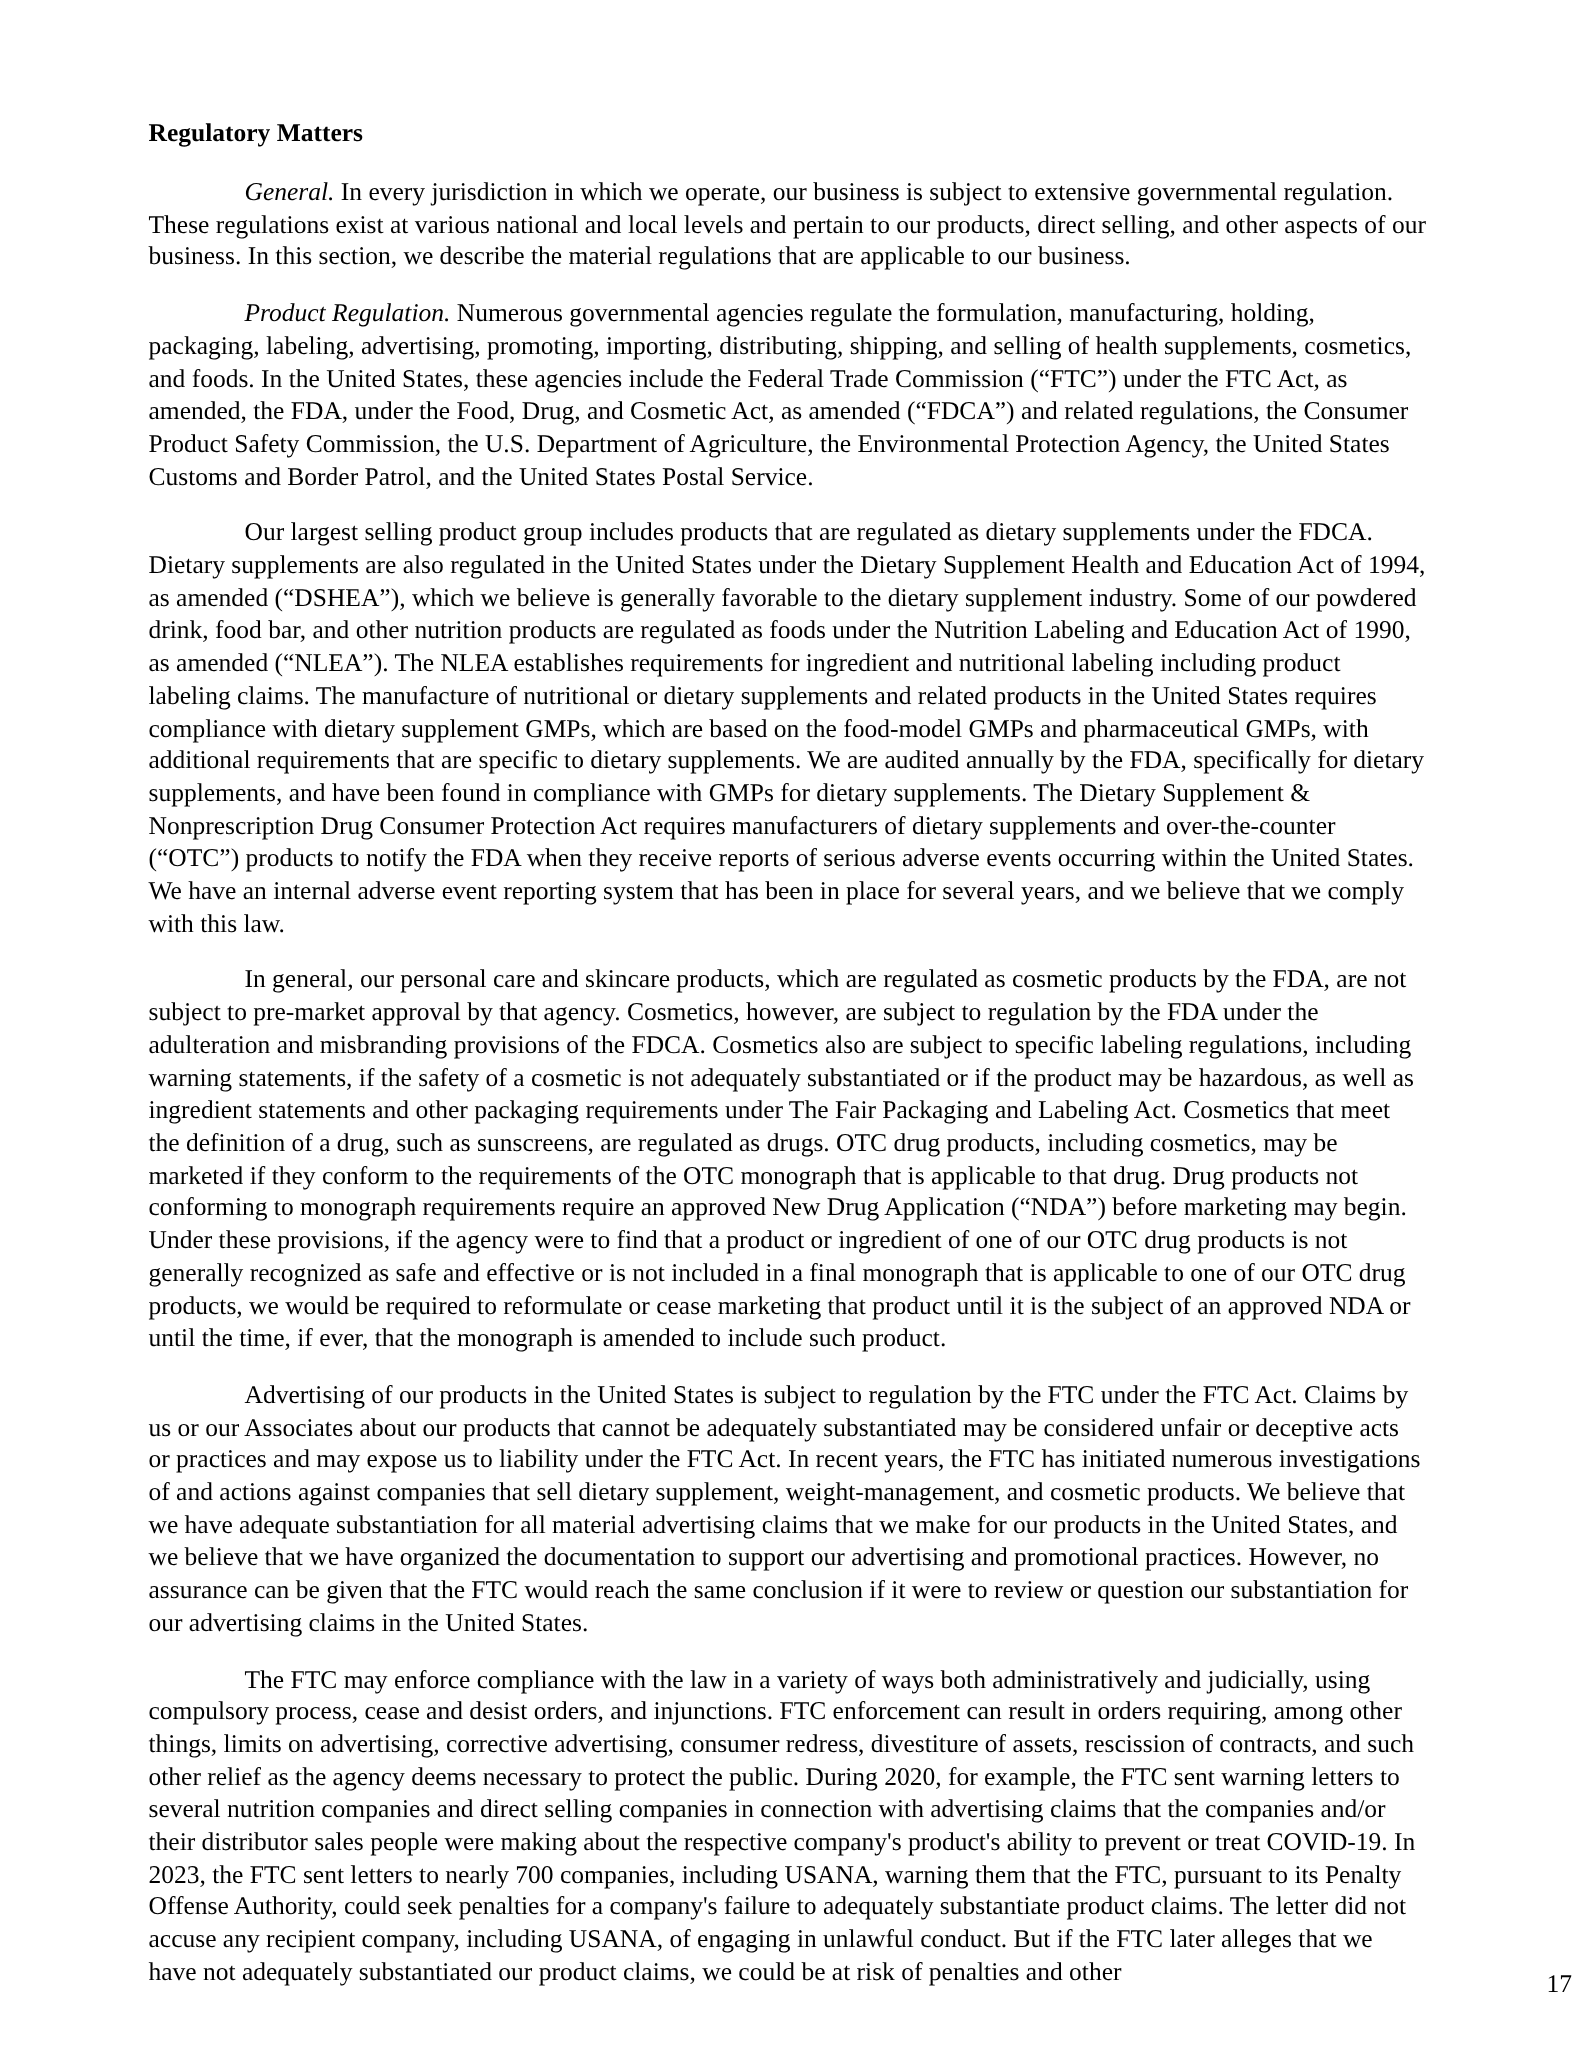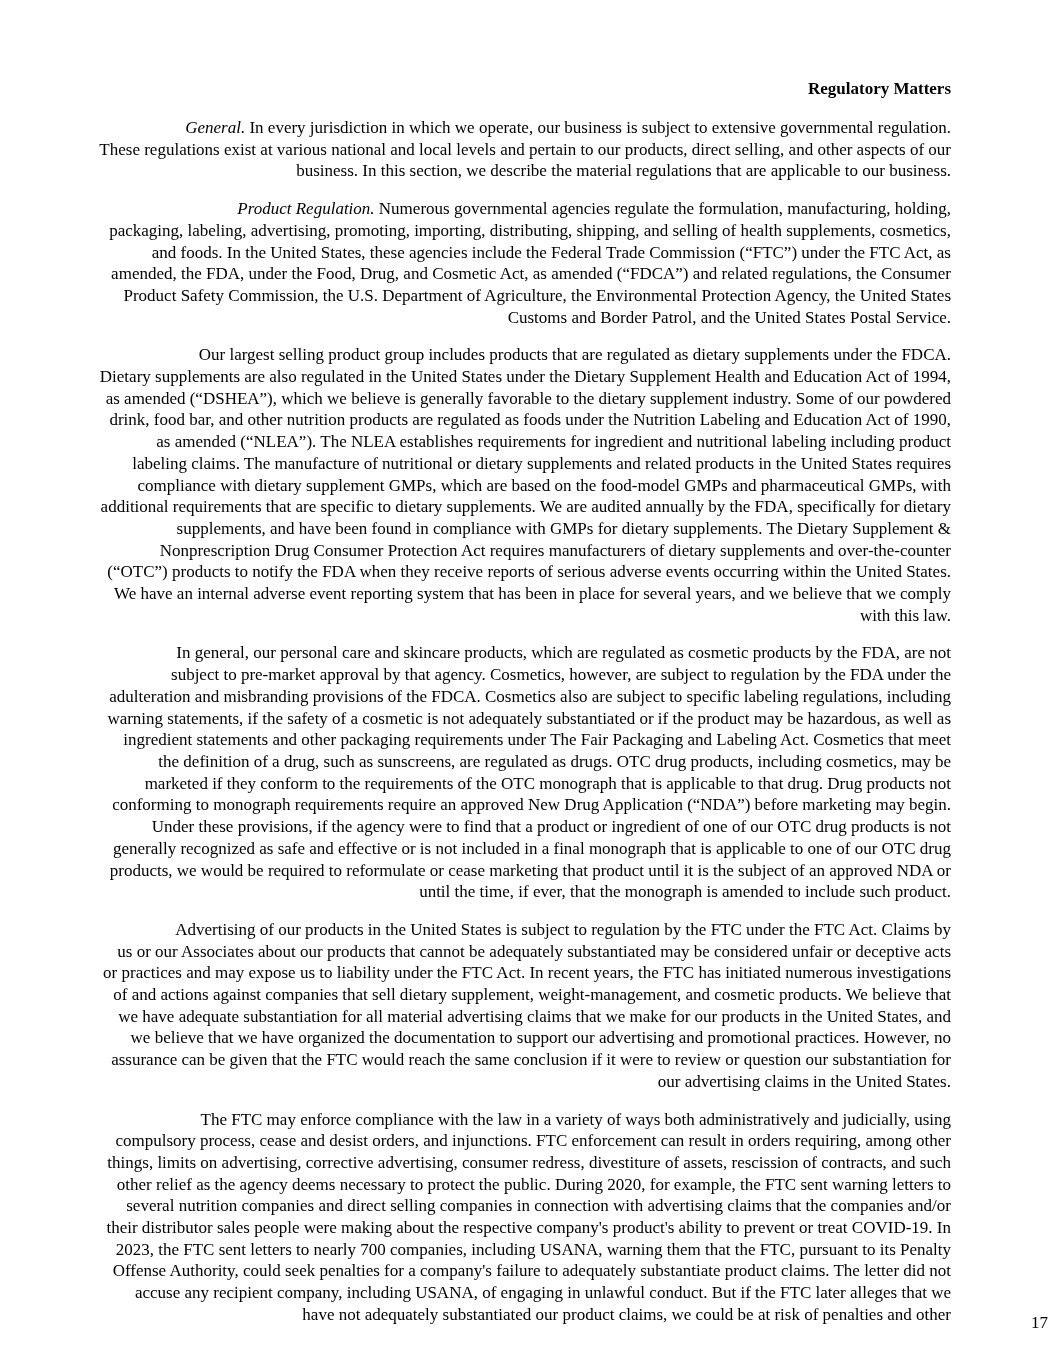--- a/index.html
+++ b/index.html
@@ -26,28 +26,27 @@
     position: absolute;
     left: 99px;
     top: 78px;
     width: 852px;
   }
   .heading {
     font-size: 17px;
     font-weight: bold;
     line-height: 22px;
     margin: 0 0 17px 0;
-    text-align: right;
   }
   p.para {
     font-size: 17px;
     line-height: 21.7px;
     margin: 0 0 16px 0;
     text-indent: 64px;
-    text-align: right;
+    text-align: left;
   }
   p.para .lead {
     font-style: italic;
   }
   .page-number {
     position: absolute;
     left: 0;
     top: 1312px;
     width: 1048px;
     text-align: right;

